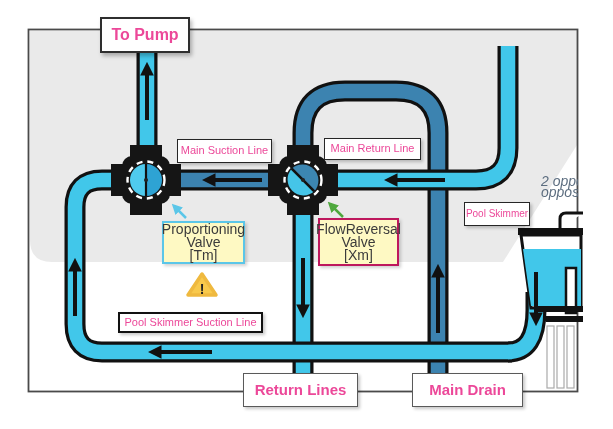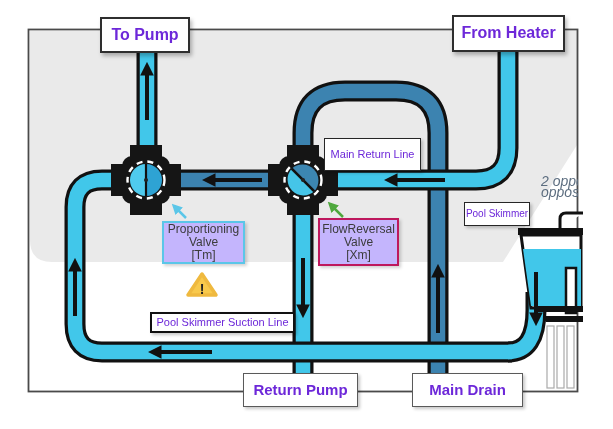--- a/index.html
+++ b/index.html
@@ -3,31 +3,31 @@
 <meta charset="utf-8">
 <style>
   html,body{margin:0;padding:0;background:#fff;}
   #canvas{
     position:relative;width:613px;height:429px;background:#fff;overflow:hidden;
     font-family:"Liberation Sans", sans-serif;
   }
   #art{position:absolute;left:0;top:0;}
   .lbl{
     position:absolute;background:#fff;display:flex;align-items:center;justify-content:center;
-    color:#6d28d9;text-align:center;box-sizing:border-box;
+    color:#ec4899;text-align:center;box-sizing:border-box;
     box-shadow:2px 2px 3px rgba(0,0,0,0.22);line-height:1.05;
   }
   .lbl.big{border:2px solid #2e2e2e;font-weight:bold;font-size:15px;box-shadow:2px 3px 4px rgba(0,0,0,0.28);}
   .lbl.small{border:1.5px solid #262626;font-size:11px;}
   .lbl.tiny{border:1.5px solid #262626;font-size:10px;}
-  .lbl.heavy{border:2.2px solid #111;font-size:11px;margin-left:32px;}
+  .lbl.heavy{border:2.2px solid #111;font-size:11px;}
   .lbl.gray{border:1.5px solid #5a5a5a;font-weight:bold;font-size:15px;}
   .vlbl{
-    position:absolute;background:#c4b5fd;box-sizing:border-box;color:#3b3b3b;
-    font-size:12px;line-height:13px;text-align:center;display:flex;flex-direction:column;
+    position:absolute;background:#fef9c3;box-sizing:border-box;color:#3b3b3b;
+    font-size:14px;line-height:13px;text-align:center;display:flex;flex-direction:column;
     align-items:center;justify-content:center;box-shadow:2px 2px 3px rgba(0,0,0,0.18);
   }
   .vlbl.cyanb{border:2px solid #5BC6E8;}
   .vlbl.greenb{border:2px solid #be185d;}
   #note{
     position:absolute;left:541px;top:176px;width:37px;height:26px;overflow:hidden;
     font-style:italic;font-size:14px;line-height:11px;color:#5d6e80;white-space:nowrap;
   }
 </style>
 </head>
@@ -137,42 +137,42 @@
     <path d="M 343,217 L 330,204" stroke="#4FA83D" stroke-width="2.5" fill="none" marker-end="url(#ahG)"></path>
 
     <g>
       <path d="M 202,274 L 216,295 L 188,295 Z" fill="#F8C94C" stroke="#EFB93F" stroke-width="3.5" stroke-linejoin="round"></path>
       <text x="202" y="294" font-size="14" font-weight="bold" fill="#222" text-anchor="middle" font-family="Liberation Sans, sans-serif">!</text>
     </g>
   </svg>
 
   <div class="lbl big" style="left:100px;top:17px;width:90px;height:36px;font-size:16px;">To Pump</div>
 
-  <div class="lbl big" style="left:452px;top:15px;width:113px;height:37px;font-size:16px;">From Heater</div>
 
+  <div class="lbl small" style="left:177px;top:139px;width:95px;height:24px;">Main Suction Line</div>
 
-  <div class="lbl small" style="left:324px;top:138px;width:97px;height:33px;">Main Return Line</div>
+  <div class="lbl small" style="left:324px;top:138px;width:97px;height:22px;">Main Return Line</div>
 
   <div class="vlbl cyanb" style="left:162px;top:221px;width:83px;height:43px;">
     <span>Proportioning</span>
     <span>Valve</span>
     <span>[Tm]</span>
   </div>
 
   <div class="vlbl greenb" style="left:318px;top:218px;width:81px;height:48px;">
     <span>FlowReversal</span>
     <span>Valve</span>
     <span>[Xm]</span>
   </div>
 
   <div class="lbl tiny" style="left:464px;top:202px;width:66px;height:24px;">Pool Skimmer</div>
 
   <div class="lbl heavy" style="left:118px;top:312px;width:145px;height:21px;">Pool Skimmer Suction Line</div>
 
-  <div class="lbl gray" style="left:243px;top:373px;width:115px;height:34px;">Return Pump</div>
+  <div class="lbl gray" style="left:243px;top:373px;width:115px;height:34px;">Return Lines</div>
 
   <div class="lbl gray" style="left:412px;top:373px;width:111px;height:34px;">Main Drain</div>
 
   <div id="note">
     <div>2 oppos</div>
     <div>oppos</div>
   </div>
 
 </div>
 

